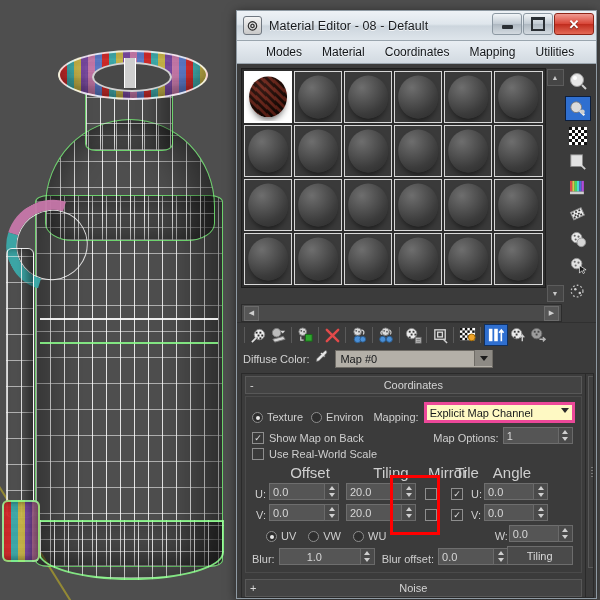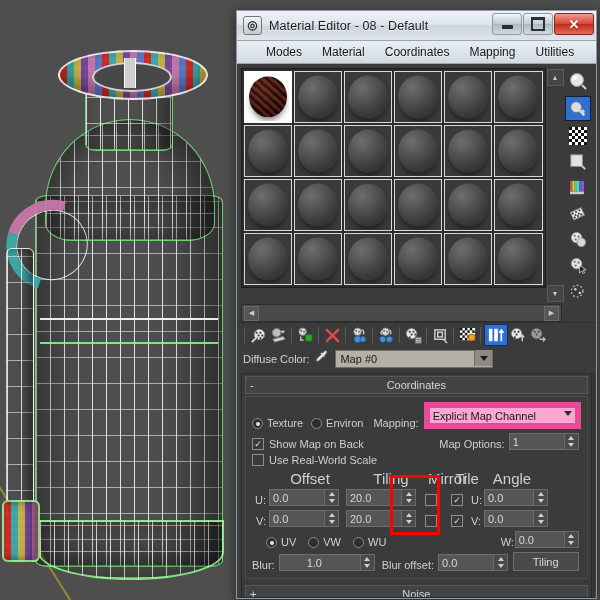--- a/index.html
+++ b/index.html
@@ -243,21 +243,21 @@
     width:9px;height:9px;border-radius:50%;border:1px solid #8e8e8e;background:#2e2e2e;
     margin-right:4px;display:inline-flex;align-items:center;justify-content:center;flex:none;
   }
   .radio.on::after{content:"";width:4px;height:4px;border-radius:50%;background:#e8e8e8;}
   .cbox{
     width:10px;height:10px;border:1px solid #8e8e8e;background:#3a3a3a;margin-right:5px;flex:none;
     display:inline-flex;align-items:center;justify-content:center;
     font-size:9px;color:#e0e0e0;line-height:1;
   }
   .select{
-    height:15px;background:#f9a8d4;border:6px solid #ec4899;display:flex;align-items:center;
+    height:15px;background:#fef9c3;border:3px solid #ec4899;display:flex;align-items:center;
     padding-left:3px;font-size:11px;color:#16181a;position:relative;
   }
   .select .ar{position:absolute;right:3px;top:3px;width:0;height:0;
     border-left:4px solid transparent;border-right:4px solid transparent;border-top:5px solid #2a2a2a;}
   .spin{
     height:15px;background:#555;border:1px solid #6e6e6e;display:flex;align-items:center;
     padding-left:3px;font-size:11px;color:#d7d7d7;position:relative;
   }
   .spinbtns{
     position:absolute;right:-14px;top:-1px;width:13px;height:15px;background:#4a4a4a;

